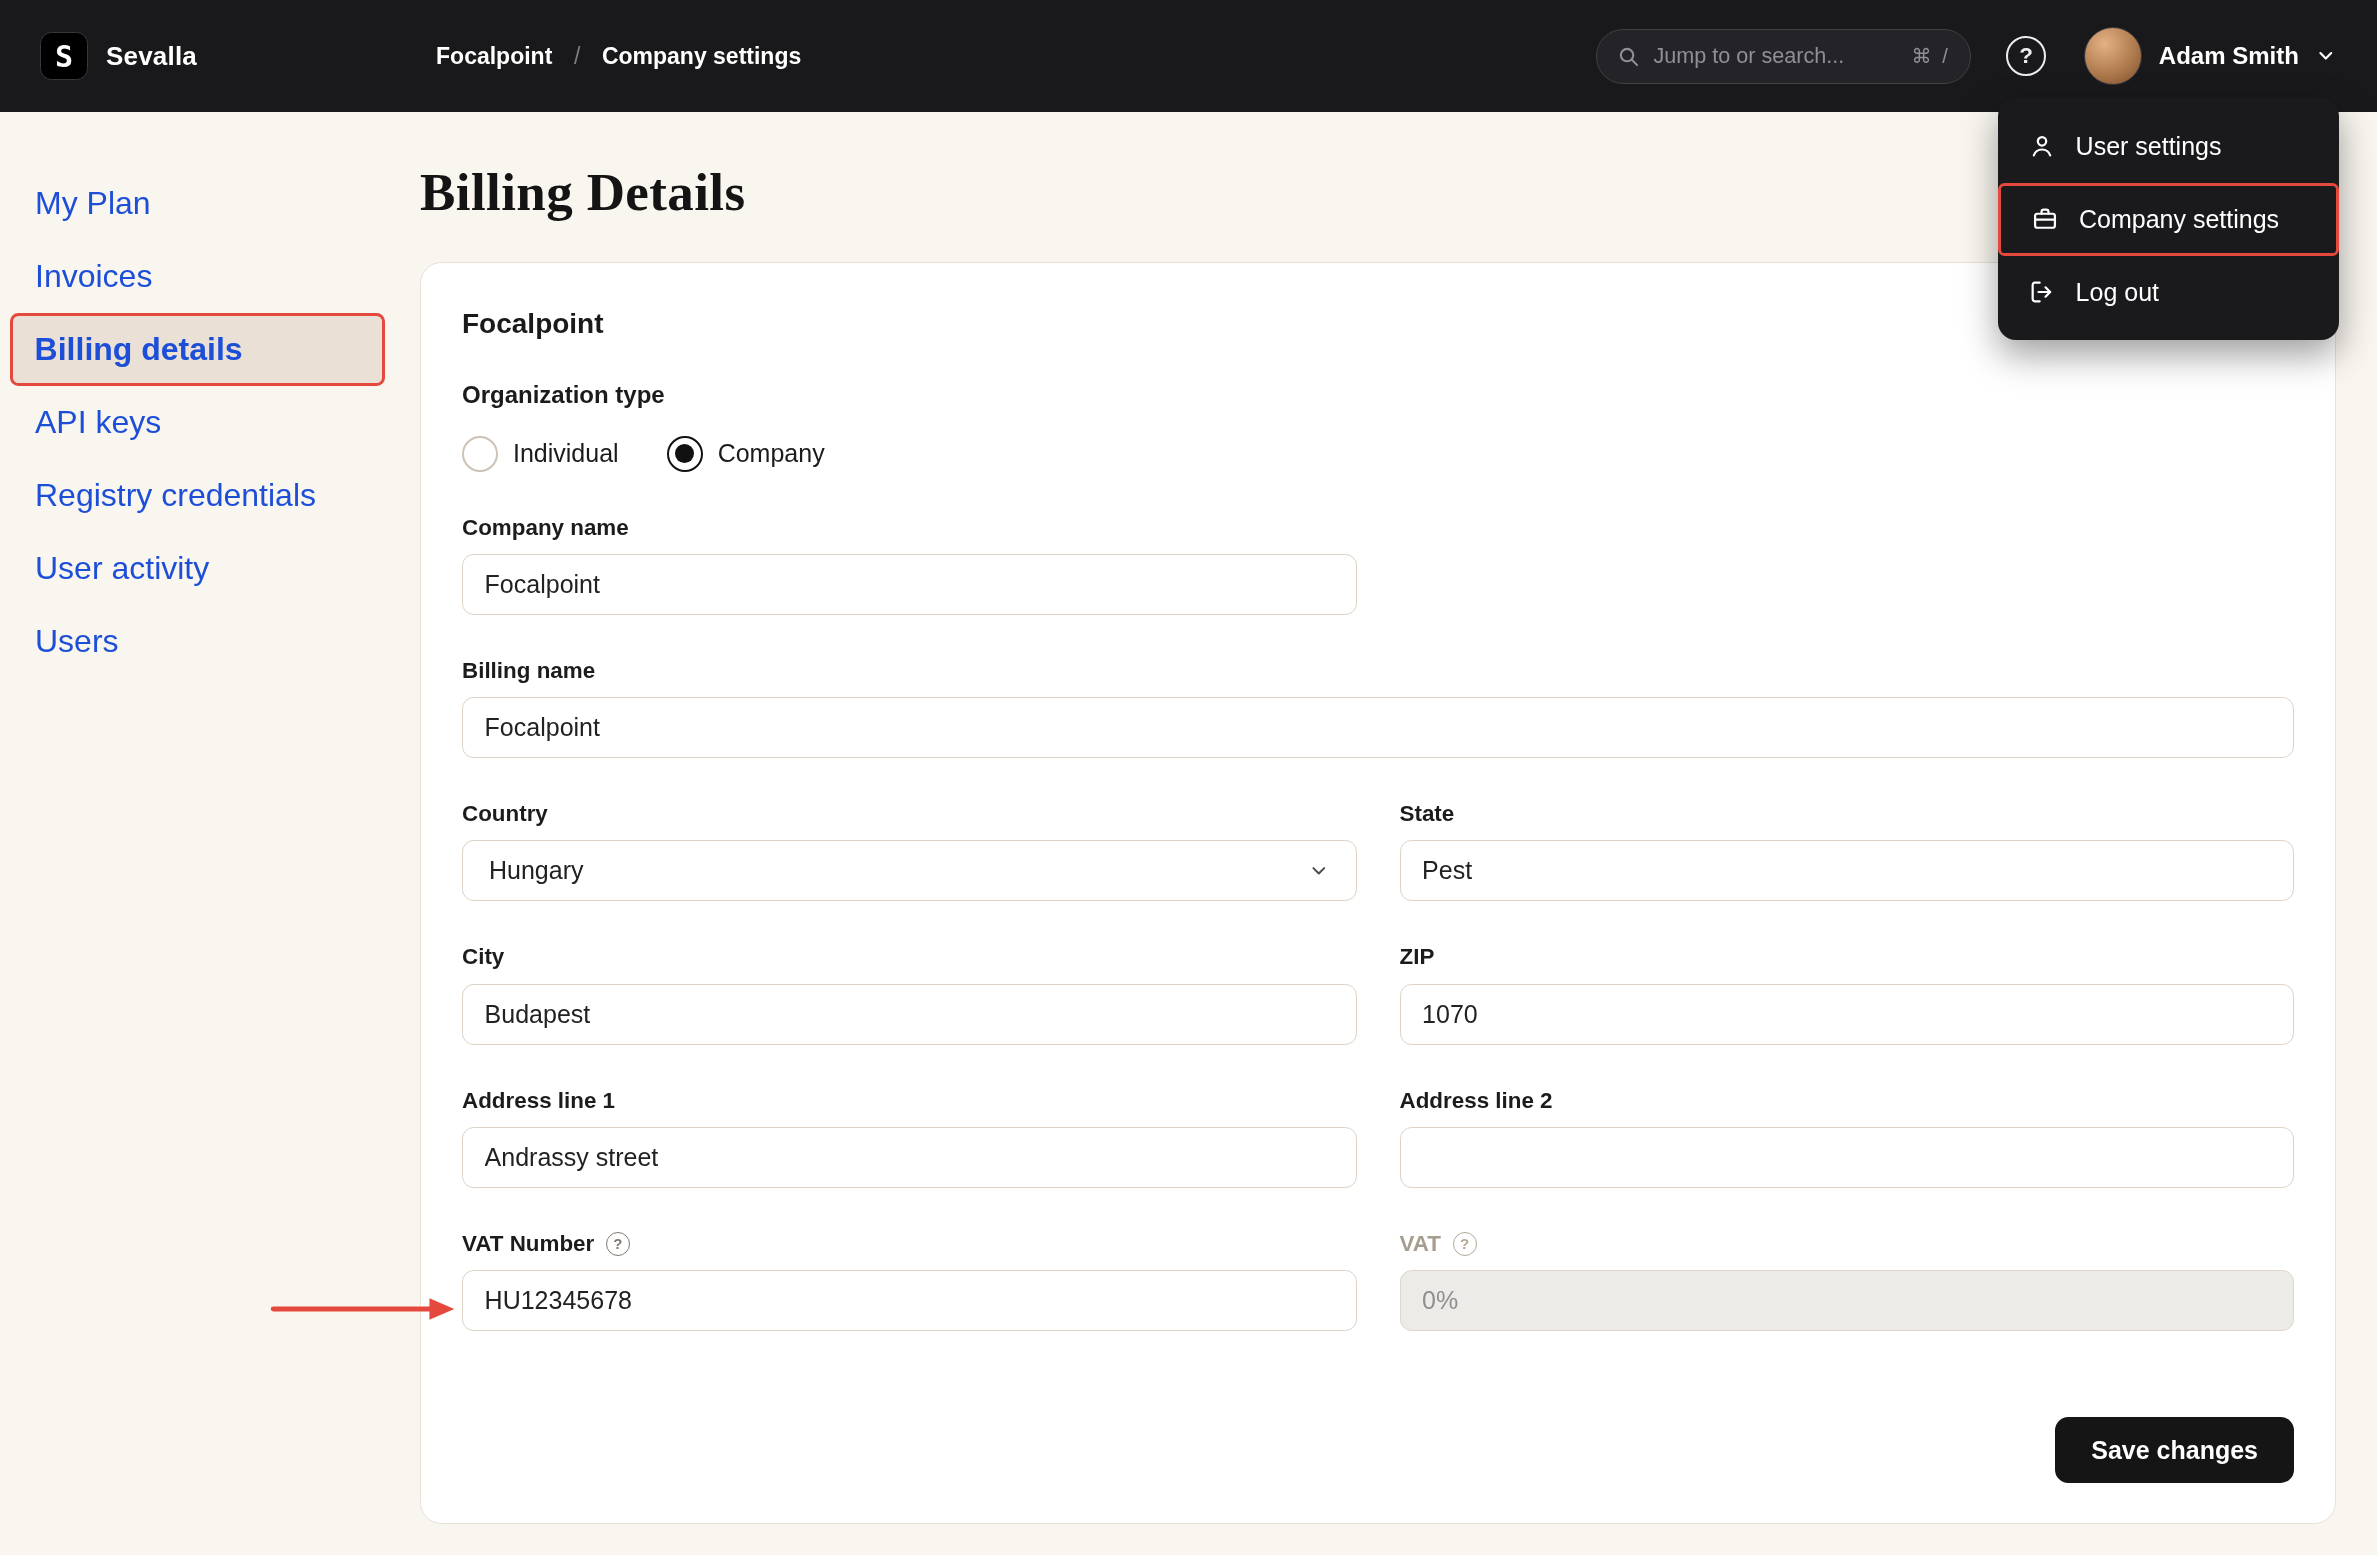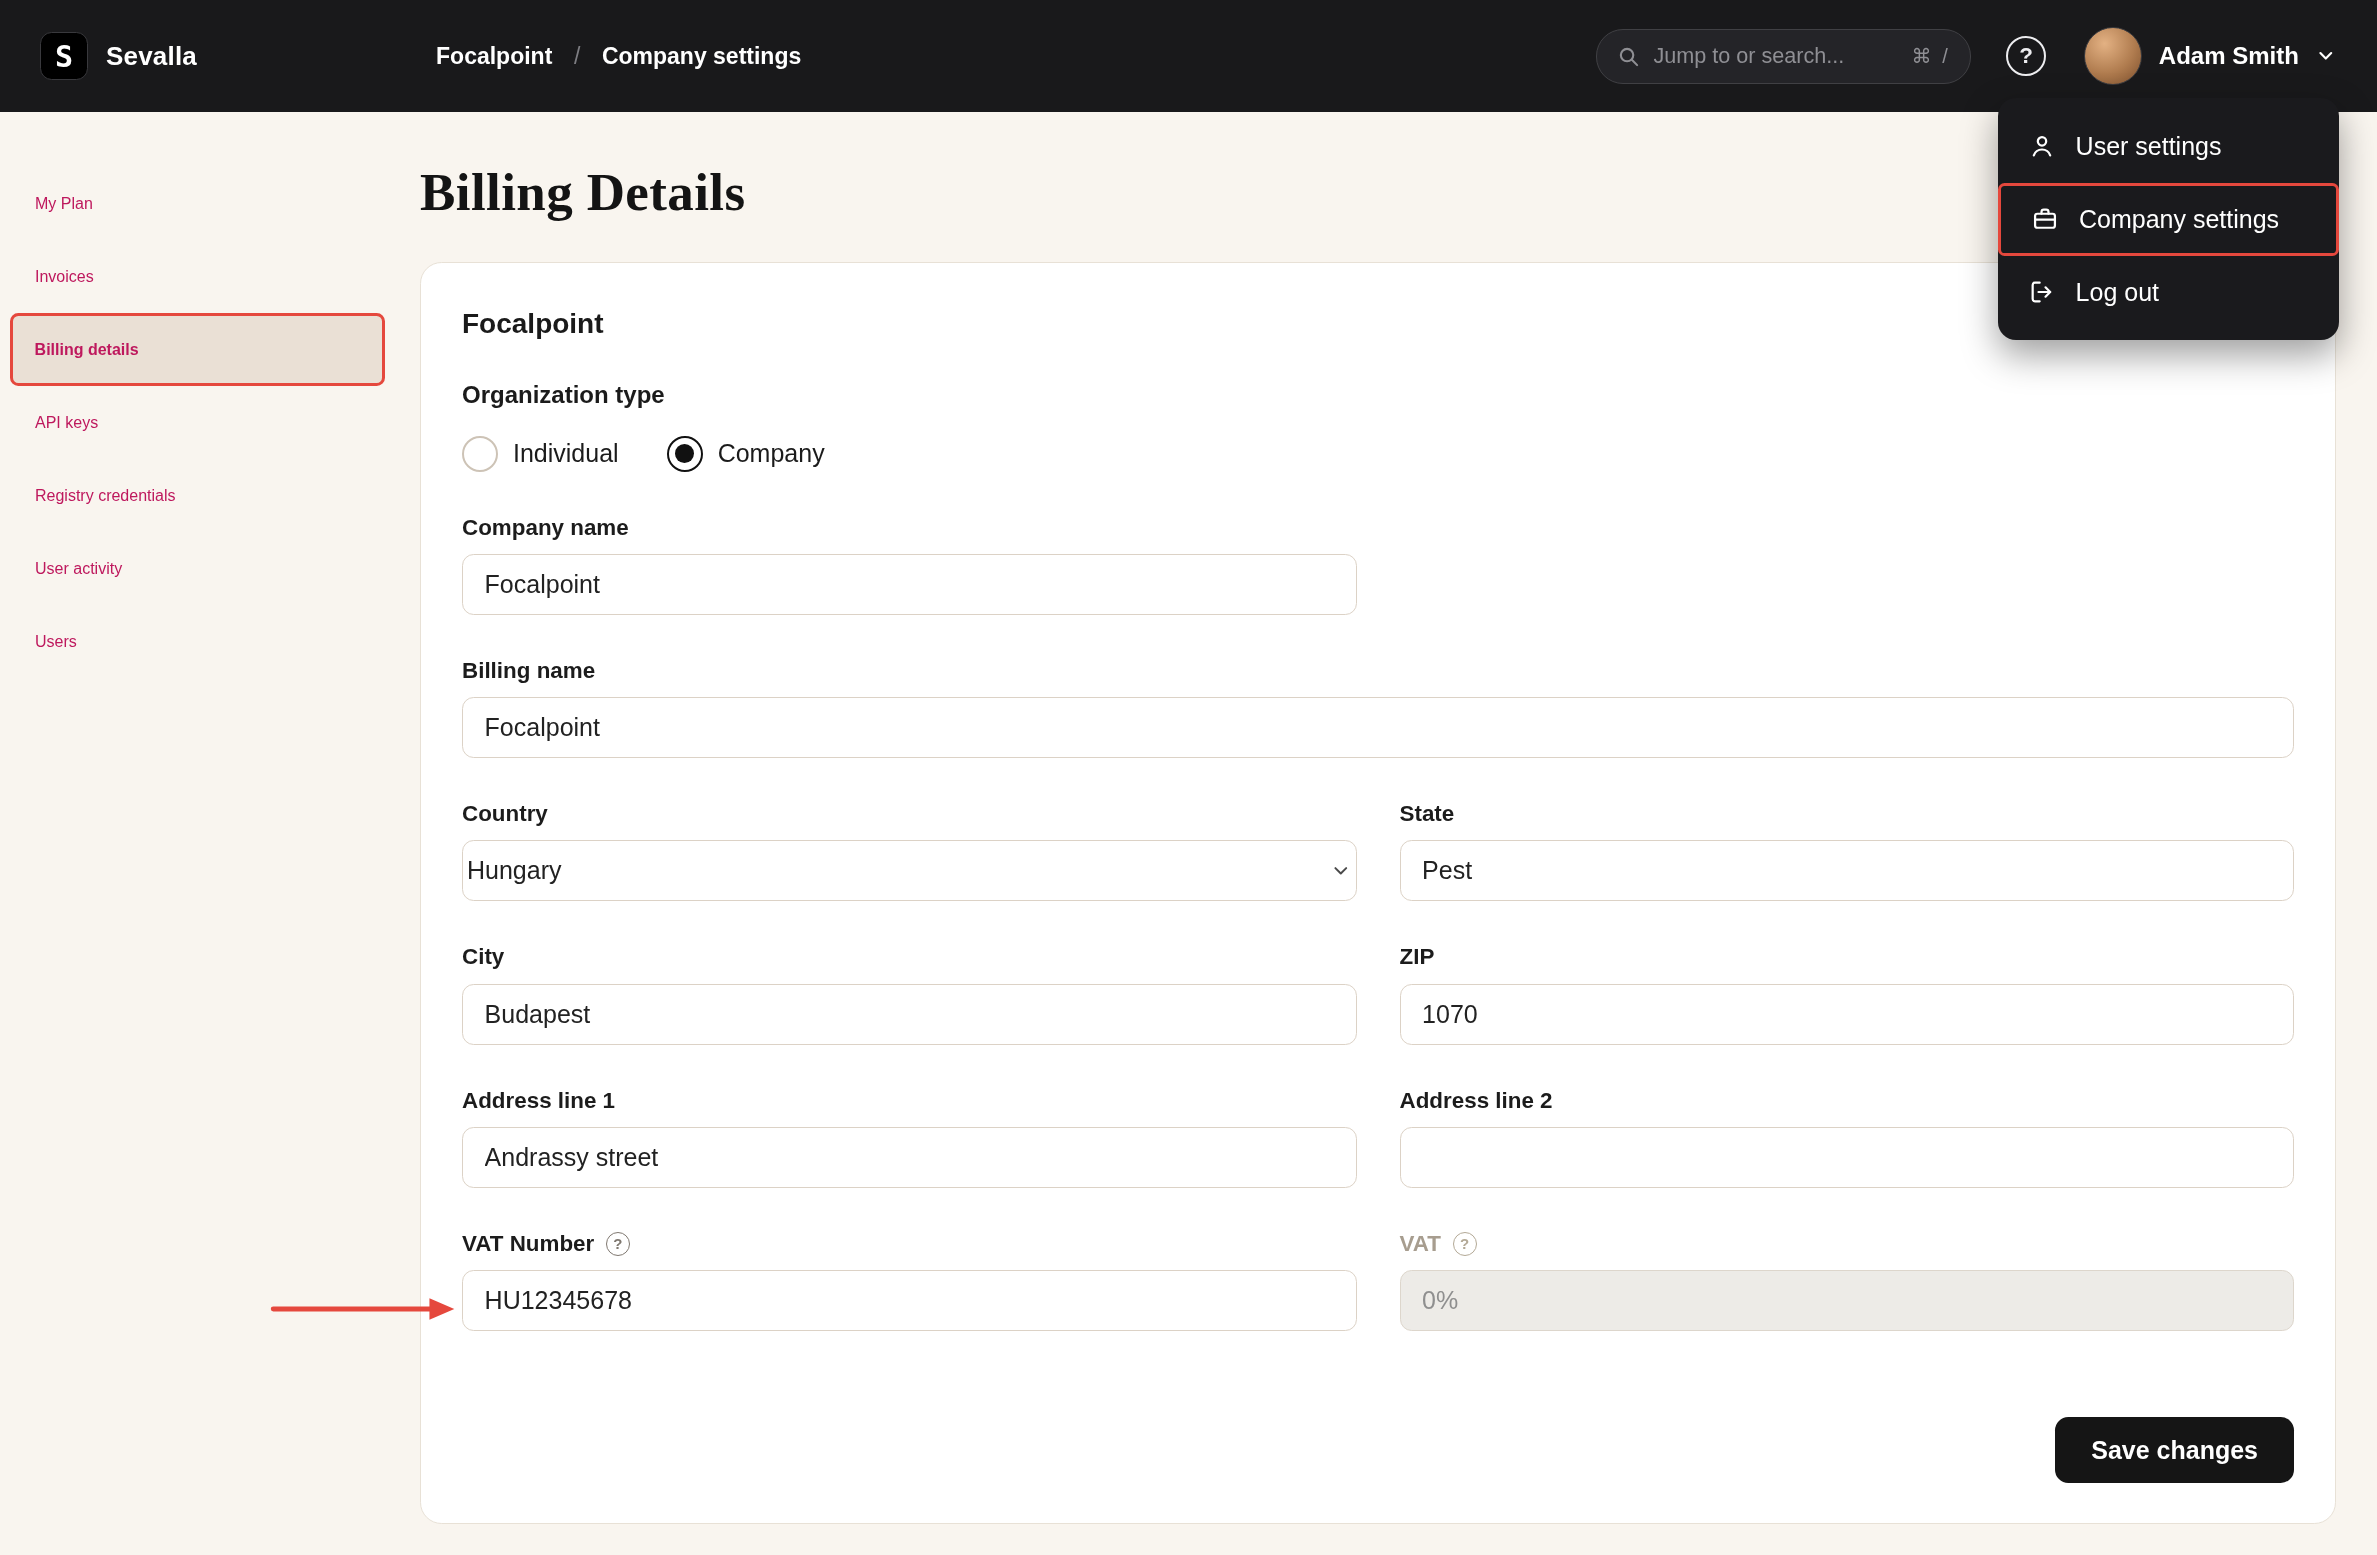--- a/index.html
+++ b/index.html
@@ -71,21 +71,21 @@
     margin: 0 -11.6px; padding: 0 30px;
     border: 3.3px solid #e5483d; border-radius: 6.6px;
   }
   .menu-icon { flex: 0 0 auto; display: flex; }
 
   
   .sidebar { position: absolute; top: 112px; left: 0; width: 395px; bottom: 0; padding-top: 55px; }
   .side-item {
     height: 73px; display: flex; align-items: center;
     margin: 0 10px; padding-left: 25px; border-radius: 8.3px;
-    font-size: 16px; color: #be185d; font-weight: 500; cursor: pointer;
+    font-size: 32px; color: #1d4ed8; font-weight: 500; cursor: pointer;
   }
   .side-item.active {
     background: #eae0d5; border: 3.3px solid #e5483d; font-weight: 700; padding-left: 21.6px;
   }
 
   
   .main { position: absolute; left: 395px; top: 112px; right: 0; bottom: 0; padding: 50px 41px 0 25px; }
   .page-title {
     font-family: "Liberation Serif", serif;
     font-size: 53px; font-weight: 600; color: #141414; letter-spacing: 0.4px;
@@ -110,21 +110,21 @@
   }
   .field-label.muted { color: #a79d8f; }
   .text-input {
     width: 100%; height: 61px; border: 1.7px solid #dcd2c6; border-radius: 11.6px;
     padding: 0 21.6px; font-size: 25px; color: #222; background: #fff;
     font-family: inherit; outline: none;
   }
   .text-input:disabled { background: #edebe7; border-color: #ddd6cc; color: #8f8f8f; }
   .select-box {
     width: 100%; height: 61px; border: 1.7px solid #dcd2c6; border-radius: 11.6px;
-    padding: 0 4px; font-size: 25px; color: #222; background: #fff;
+    padding: 0 26px; font-size: 25px; color: #222; background: #fff;
     display: flex; align-items: center; justify-content: space-between; cursor: pointer;
   }
   .id-value { font-size: 24px; color: #262626; margin-top: 21.6px; letter-spacing: 0.2px; }
   .help-q {
     width: 24px; height: 24px; border-radius: 50%;
     border: 1.7px solid #7f7870; color: #7f7870;
     display: inline-flex; align-items: center; justify-content: center;
     font-size: 15px; font-weight: 700; line-height: 1;
   }
   .help-q.muted { border-color: #b3a996; color: #b3a996; }

